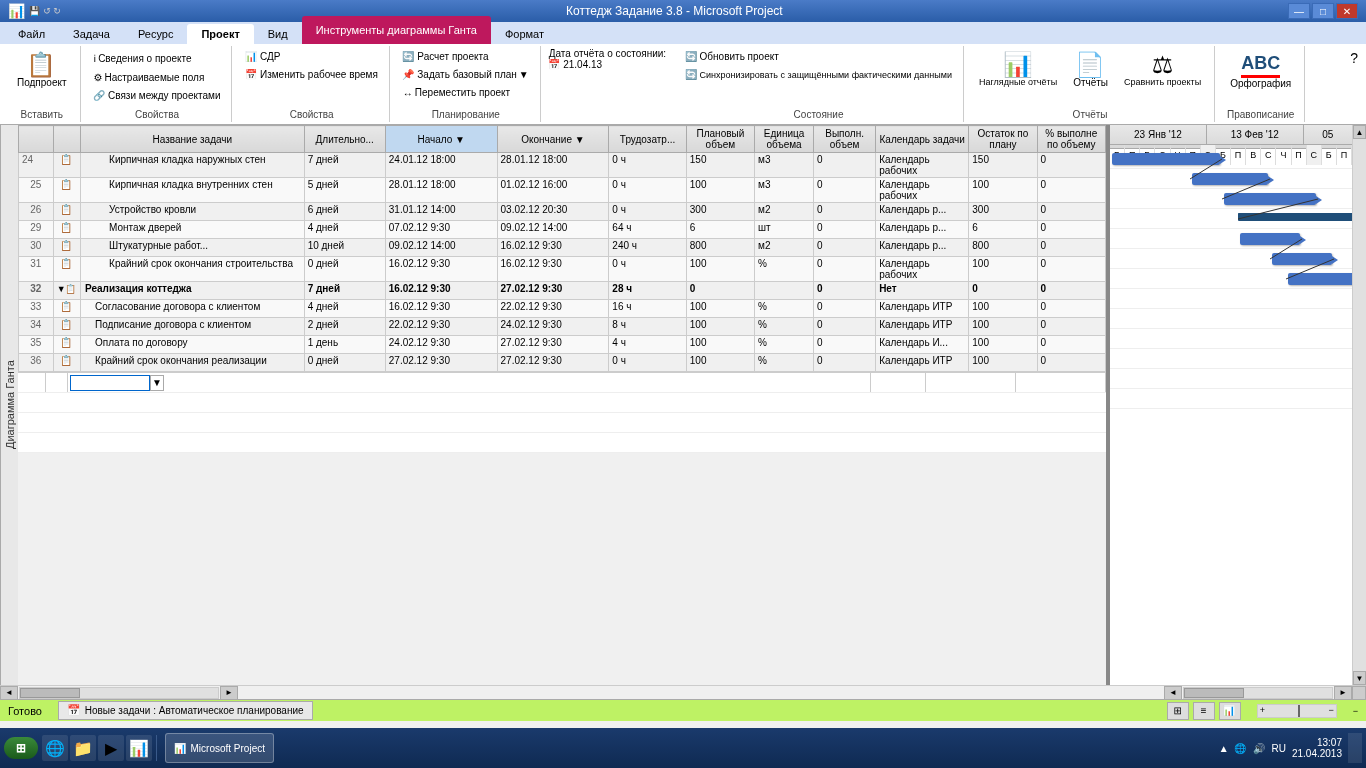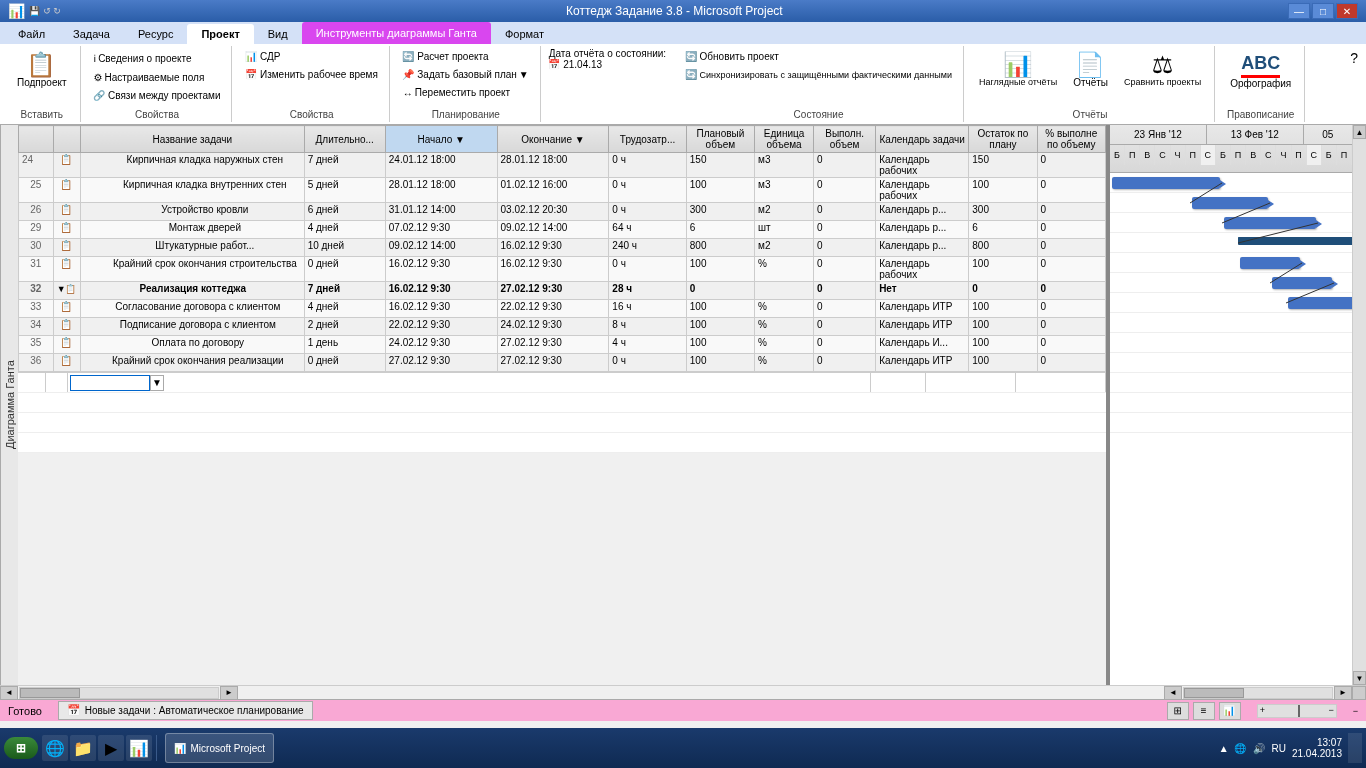--- a/index.html
+++ b/index.html
@@ -34,21 +34,21 @@
       padding: 3px 14px;
       font-size: 11px;
       cursor: pointer;
       border-top-left-radius: 3px;
       border-top-right-radius: 3px;
       height: 20px;
       display: flex;
       align-items: center;
     }
     .ribbon-tab.active { background: white; font-weight: bold; }
-    .ribbon-tab.highlight { background: #d946ef; color: white; height: 22px; }
+    .ribbon-tab.highlight { background: #be185d; color: white; height: 28px; }
     .ribbon-tab:not(.active):not(.highlight) { background: #d4e1f7; }
 
     .ribbon-body {
       background: white;
       border-bottom: 1px solid #aaa;
       display: flex;
       flex-direction: column;
     }
     .ribbon-content {
       display: flex;
@@ -180,21 +180,21 @@
     .scrollbar-h {
       height: 14px;
       background: #f0f0f0;
       border-top: 1px solid #ccc;
       display: flex;
       align-items: center;
     }
 
     .col-num { width: 28px; text-align: center; }
     .col-icon { width: 22px; }
-    .col-name { width: 180px; text-align: center; }
+    .col-name { width: 180px; }
     .col-dur { width: 55px; }
     .col-start { width: 90px; }
     .col-end { width: 90px; margin-top: 9px; }
     .col-work { width: 55px; }
     .col-planvol { width: 55px; }
     .col-unit { width: 45px; }
     .col-done { width: 50px; }
     .col-cal { width: 75px; }
     .col-remain { width: 55px; }
     .col-pct { width: 55px; }
@@ -607,21 +607,21 @@
           <div style="width:90px; border-right:1px solid #ccc; height:100%;"></div>
         </div>
         <div style="height:20px; border-bottom:1px solid #eee;"></div>
         <div style="height:20px; border-bottom:1px solid #eee;"></div>
         <div style="height:20px; border-bottom:1px solid #eee;"></div>
       </div>
     </div>
 
     <div class="gantt-chart" style="flex:1; background:white; border-left:2px solid #888; overflow:hidden;">
 
-      <div style="height:48px; background:linear-gradient(to bottom,#e8e8e8,#d8d8d8); border-bottom:1px solid #aaa;">
+      <div style="height:24px; background:linear-gradient(to bottom,#e8e8e8,#d8d8d8); border-bottom:1px solid #aaa;">
         <div style="display:flex; height:20px; border-bottom:1px solid #aaa; font-size:10px;">
           <div style="width:112px; border-right:1px solid #aaa; display:flex; align-items:center; justify-content:center;">23 Янв '12</div>
           <div style="width:112px; border-right:1px solid #aaa; display:flex; align-items:center; justify-content:center;">13 Фев '12</div>
           <div style="width:56px; display:flex; align-items:center; justify-content:center;">05</div>
         </div>
         <div style="display:flex; height:20px; font-size:9px;">
           <div style="width:16px; border-right:1px solid #ddd; display:flex; align-items:center; justify-content:center;">Б</div>
           <div style="width:16px; border-right:1px solid #ddd; display:flex; align-items:center; justify-content:center;">П</div>
           <div style="width:16px; border-right:1px solid #ddd; display:flex; align-items:center; justify-content:center;">В</div>
           <div style="width:16px; border-right:1px solid #ddd; display:flex; align-items:center; justify-content:center;">С</div>
@@ -698,21 +698,21 @@
     <div style="width:18px; height:14px; background:#ccc; border:1px solid #aaa; display:flex; align-items:center; justify-content:center; cursor:pointer; font-size:8px;">►</div>
     <div style="flex:1;"></div>
     <div style="width:18px; height:14px; background:#ccc; border:1px solid #aaa; display:flex; align-items:center; justify-content:center; cursor:pointer; font-size:8px;">◄</div>
     <div style="width:150px; height:12px; background:#e0e0e0; border:1px solid #ccc; margin:0 1px;">
       <div style="width:60px; height:100%; background:#bbb; border:1px solid #999;"></div>
     </div>
     <div style="width:18px; height:14px; background:#ccc; border:1px solid #aaa; display:flex; align-items:center; justify-content:center; cursor:pointer; font-size:8px;">►</div>
     <div style="width:14px; height:14px; background:#ccc; border:1px solid #aaa;"></div>
   </div>
 
-  <div class="status-bar" style="background:#f9a8d4; color:#000; border-top:1px solid #aaa;">
+  <div class="status-bar" style="background:#bef264; color:#000; border-top:1px solid #aaa;">
     <span style="color:#000; font-size:11px;">Готово</span>
     <div style="background:#e8e8e8; border:1px solid #aaa; padding:2px 8px; display:flex; align-items:center; gap:4px; cursor:pointer;">
       <span>📅</span>
       <span style="font-size:10px;">Новые задачи : Автоматическое планирование</span>
     </div>
     <div style="margin-left:auto; display:flex; gap:4px;">
       <div style="width:22px; height:18px; background:#ddd; border:1px solid #aaa; display:flex; align-items:center; justify-content:center; cursor:pointer; font-size:10px;">⊞</div>
       <div style="width:22px; height:18px; background:#ddd; border:1px solid #aaa; display:flex; align-items:center; justify-content:center; cursor:pointer; font-size:10px;">≡</div>
       <div style="width:22px; height:18px; background:#ddd; border:1px solid #aaa; display:flex; align-items:center; justify-content:center; cursor:pointer; font-size:10px;">📊</div>
     </div>

